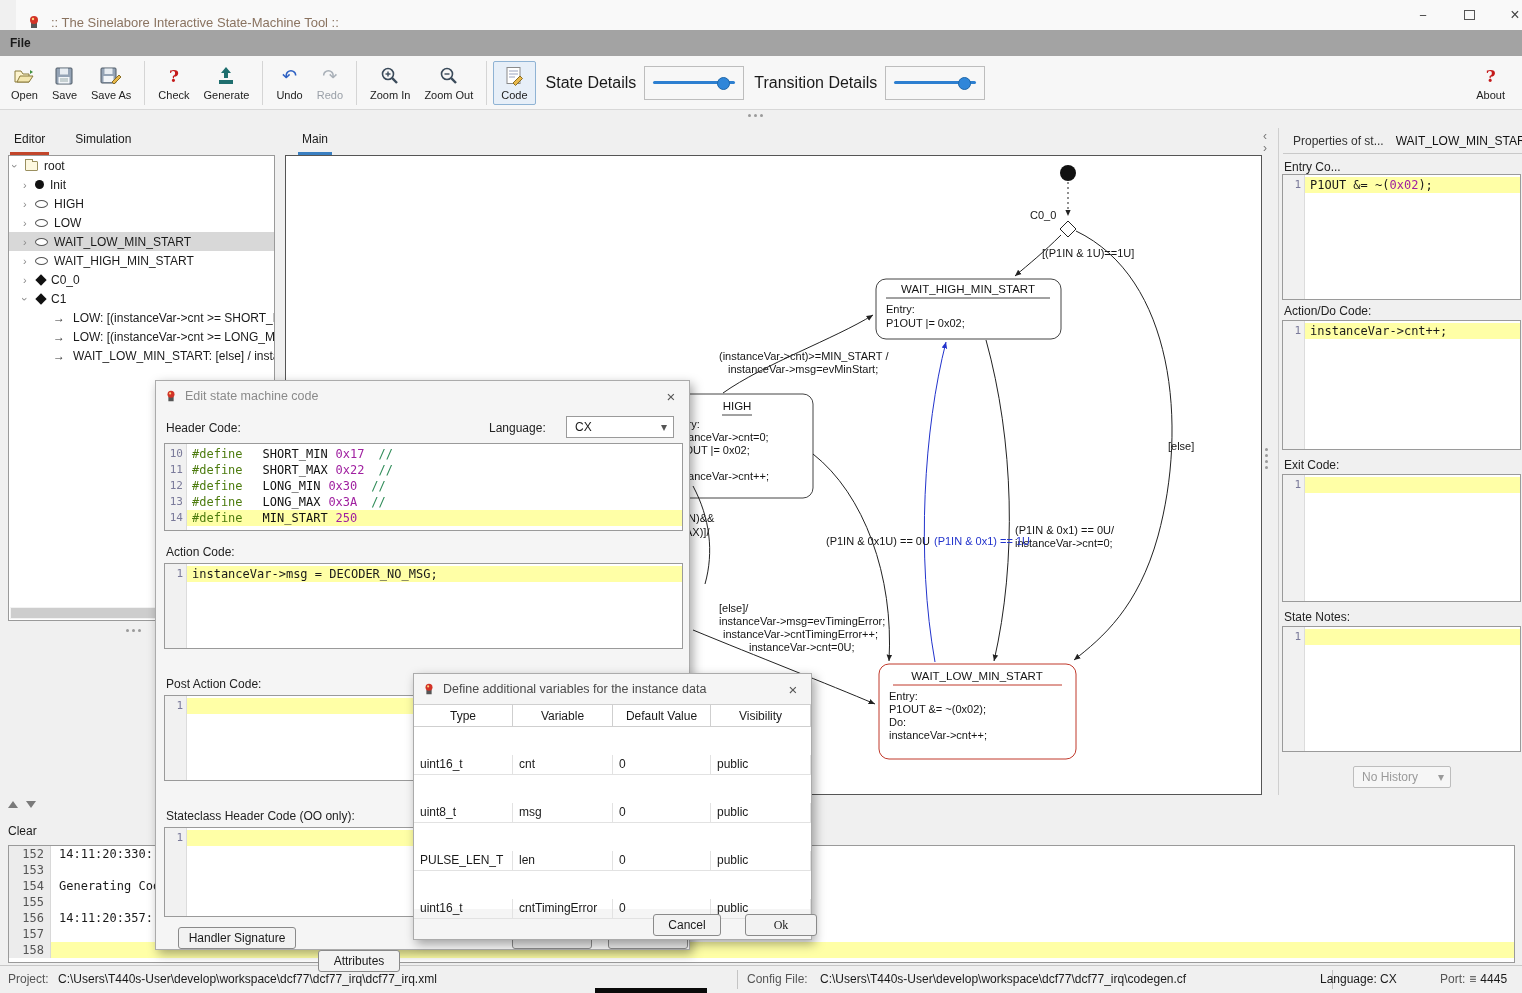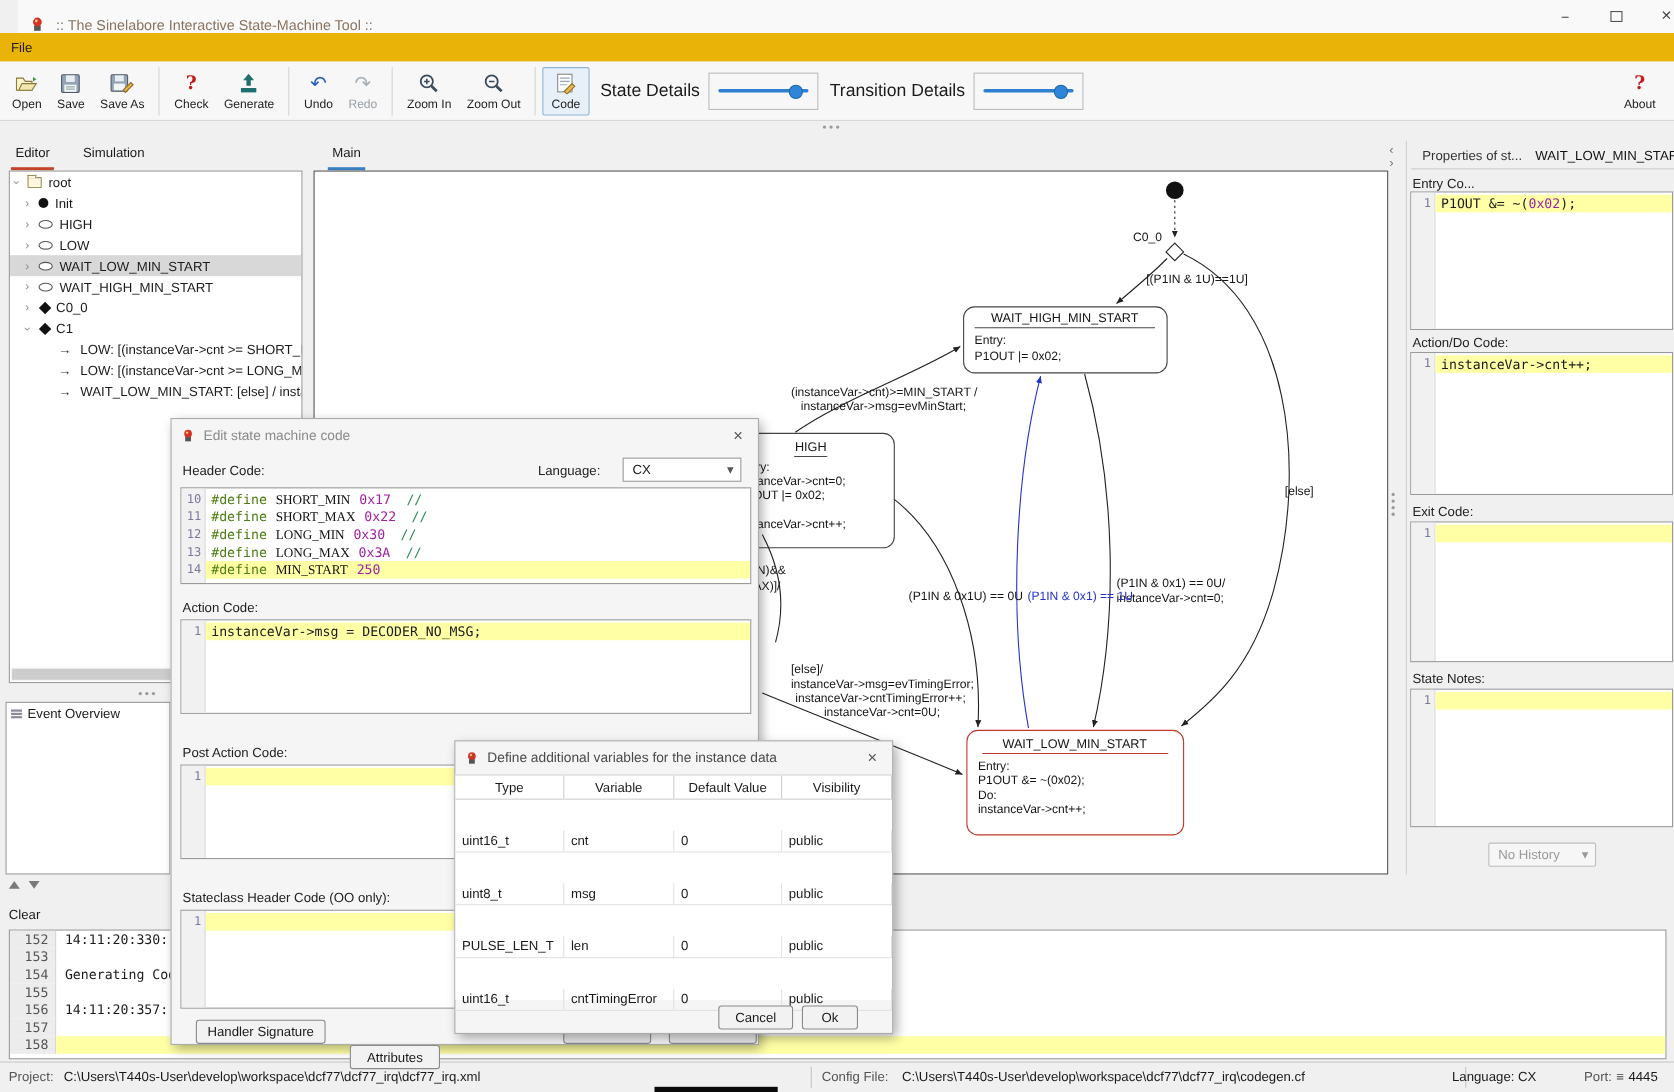--- a/index.html
+++ b/index.html
@@ -11,22 +11,22 @@
   .titlebar { position:absolute; left:16px; top:0; width:1522px; height:30px; background:#f9f9f9;
               display:flex; align-items:flex-end; }
   .wtitle { font-size:13px; color:#8a7360; }
   .wcontrols { position:absolute; right:0; top:0; display:flex; }
   .wbtn { width:46px; height:30px; display:flex; align-items:center; justify-content:center; color:#444; }
   .min-g::before { content:"\2212"; font-size:13px; }
   .max-g { width:11px; height:10px; border:1px solid #555; }
   .close-g::before { content:"\00D7"; font-size:16px; }
   .appicon { width:16px; height:16px; margin:0 9px 0 10px; }
 
-  .menubar { position:absolute; left:0; top:30px; width:1522px; height:26px; background:#eab308;
-             display:flex; align-items:center; }
+  .menubar { position:absolute; left:0; top:30px; width:1522px; height:26px; background:#a3a3a3;
+             display:flex; align-items:center;font-weight:bold; }
   .menu-item { padding:0 10px; height:100%; display:flex; align-items:center; }
 
   .toolbar { position:absolute; left:0; top:56px; width:1522px; height:54px; background:#f7f7f7;
              border-bottom:1px solid #d8d8d8; display:flex; align-items:center; padding:0 4px; }
   .tbtn { display:flex; flex-direction:column; align-items:center; justify-content:center; gap:2px;
           padding:3px 7px; font-size:11px; color:#222; min-width:38px; }
   .tbtn .tico { height:22px; display:flex; align-items:center; justify-content:center; }
   .tbtn.sel { border:1px solid #8fb3d4; background:#e7eff8; border-radius:2px; }
   .tsep { width:1px; height:44px; background:#d5d5d5; margin:0 6px; }
   .qmark { color:#c41a1a; font-weight:bold; font-size:17px; font-family:"DejaVu Serif", serif; }
@@ -97,21 +97,21 @@
   .rp-header .h2 { margin-left:12px; color:#111; }
   .rp-label { position:absolute; left:5px; color:#222; }
   .editor { position:absolute; background:#fff; border:1px solid #9a9a9a; display:flex; overflow:hidden; }
   .editor .gut { width:22px; background:#f1f1f1; border-right:1px solid #dcdcdc; color:#7a7a9a;
                  font-family:"DejaVu Sans Mono", monospace; font-size:11px; text-align:right; padding:2px 3px 0 0; }
   .editor .gut div { height:16px; line-height:16px; }
   .editor .bodyc { flex:1; font-family:"DejaVu Sans Mono", monospace; font-size:12px; padding-top:2px; }
   .editor .ln { height:16px; line-height:16px; padding-left:5px; white-space:pre; }
   .editor .ln.hl { background:#ffffa6; }
   .tok-kw { color:#4d7c0f; }
-  .tok-nm { color:#111; margin-left:8px;font-family:Liberation Serif, serif; }
+  .tok-nm { color:#111; margin-left:20px; }
   .tok-vl { color:#a020a0; margin-left:8px; }
   .tok-cm { color:#2e8b57; margin-left:14px; }
   .hexlit { color:#a020a0; }
   .no-history { position:absolute; left:74px; top:638px; width:98px; height:22px; background:#f6f6f6;
                 border:1px solid #bdbdbd; border-radius:2px; color:#9a9a9a; display:flex; align-items:center;
                 padding-left:8px; }
   .no-history::after { content:"\25BE"; margin-left:auto; margin-right:6px; color:#9a9a9a; }
 
   
   .log { position:absolute; left:8px; top:845px; width:1507px; height:118px; background:#fff; border:1px solid #9a9a9a; overflow:hidden; }
@@ -359,30 +359,20 @@
       <div class="thumb"></div>
     </div>
   </div>
 
   <div class="dots-h" style="left:126px; top:629px;">
       <i></i>
       <i></i>
       <i></i>
     </div>
 
-  <div class="event-panel">
-    <div class="event-title">
-      <span class="ic-list">
-          <i></i>
-          <i></i>
-          <i></i>
-        </span>
-      <span>Event Overview</span>
-    </div>
-  </div>
   <div class="scroll-arrows">
     <span class="tri-up"></span>
     <span class="tri-down"></span>
   </div>
   <div class="clear-btn">Clear</div>
 
   <div class="canvas">
     <svg class="diagram" width="975" height="638" viewBox="0 0 975 638">
       <defs>
         <marker id="ar" viewBox="0 0 10 10" refX="8" refY="5" markerWidth="8" markerHeight="8" orient="auto">
@@ -666,16 +656,16 @@
         <div class="c4">public</div>
       </div>
       <div class="vrow">
         <div class="c1">uint16_t</div>
         <div class="c2">cntTimingError</div>
         <div class="c3">0</div>
         <div class="c4">public</div>
       </div>
     </div>
     <div class="btn" style="left:239px; top:240px; width:68px; height:22px;">Cancel</div>
-    <div class="btn" style="left:315px; top:240px; width:51px; height:22px;">Ok</div>
+    <div class="btn" style="left:331px; top:240px; width:72px; height:22px;font-family:Liberation Serif, serif;">Ok</div>
   </div>
 
 </div>
 
 </body></html>

